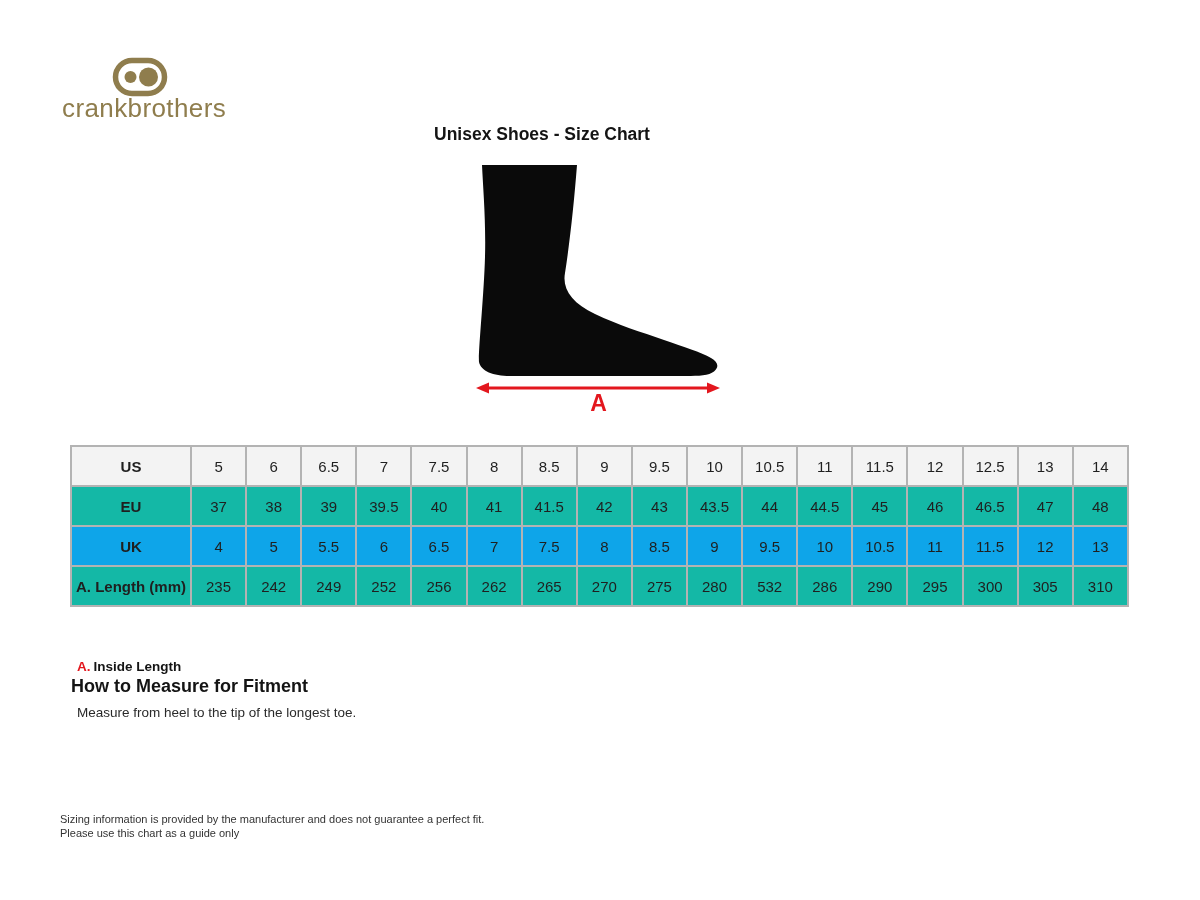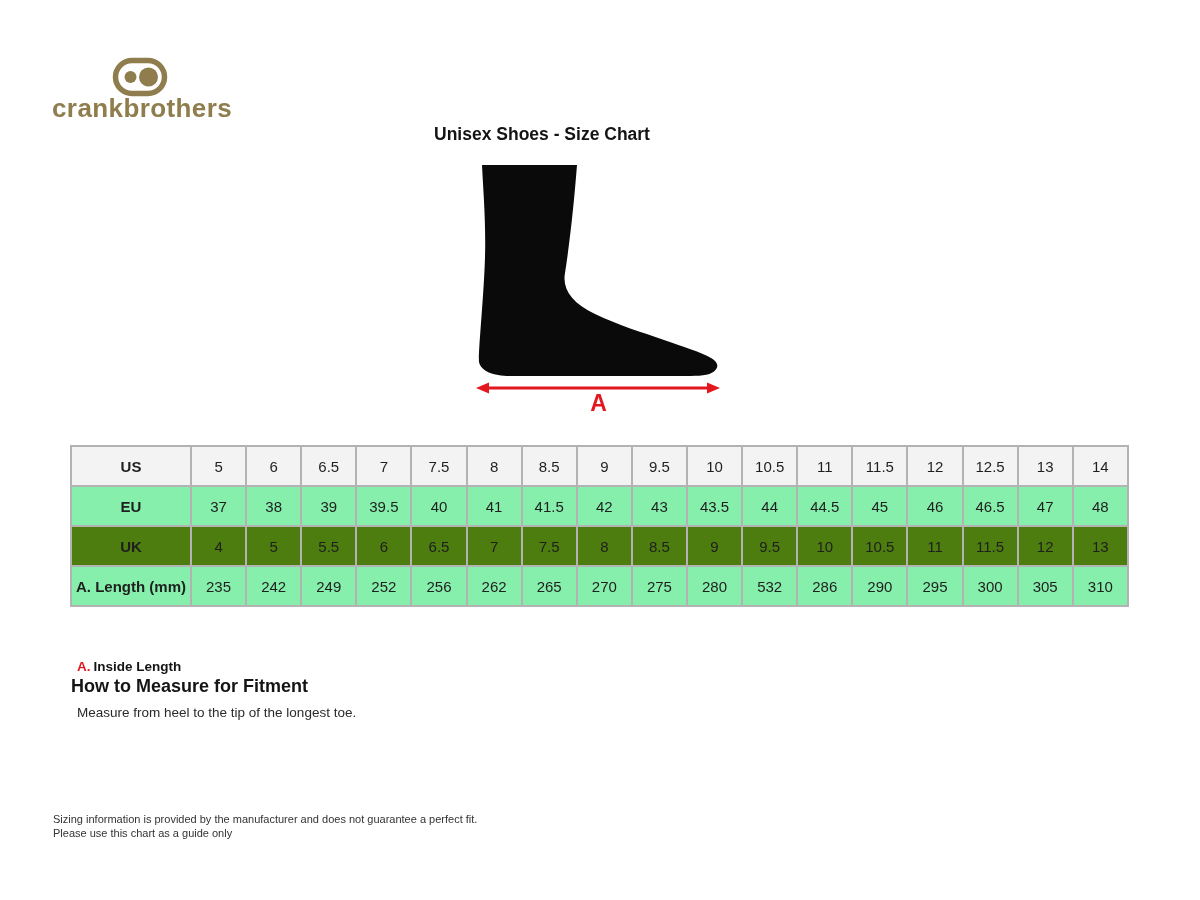--- a/index.html
+++ b/index.html
@@ -15,22 +15,22 @@
     background:#ffffff;
     font-family:"Liberation Sans", sans-serif;
     color:#1c1c1c;
     overflow:hidden;
   }
   
   .logo-icon{position:absolute;left:112px;top:57px;width:56px;height:40px;}
   .pedal-outline{fill:#ffffff;stroke:var(--brand-gold);stroke-width:5.5px;}
   .pedal-dot{fill:var(--brand-gold);}
   .wordmark{
-    position:absolute;left:52px;top:93px;
-    font-size:26px;font-weight:700;letter-spacing:0.4px;
+    position:absolute;left:62px;top:93px;
+    font-size:26px;font-weight:400;letter-spacing:0.4px;
     color:var(--brand-gold);
   }
   
   .page-title{
     position:absolute;left:0;top:124px;width:1084px;
     text-align:center;font-size:17.5px;font-weight:700;color:#141414;
   }
   
   .sock-svg{position:absolute;left:478px;top:165px;width:242px;height:213px;}
   .sock-path{fill:var(--silhouette);}
@@ -46,39 +46,39 @@
     position:absolute;left:70px;top:445px;width:1059px;
     border-collapse:collapse;table-layout:fixed;
   }
   .size-table td{
     border:2px solid var(--table-border);
     height:40px;text-align:center;vertical-align:middle;
     font-size:15px;color:#1f1f1f;
   }
   .size-table td.row-label{font-weight:700;}
   tr.shade-light{background:#F3F3F3;}
-  tr.shade-mid{background:#86efac;}
-  tr.shade-white{background:#4d7c0f;}
+  tr.shade-mid{background:#14b8a6;}
+  tr.shade-white{background:#0ea5e9;}
   
   .measure-heading{
     position:absolute;left:71px;top:652px;
     font-size:18px;font-weight:700;color:#141414;margin-top:24px;
   }
   .measure-item{
     position:absolute;left:77px;top:659px;
     font-size:13.5px;font-weight:700;color:#141414;
   }
   .measure-item .letter{color:var(--accent-red);margin-right:3px;}
   .measure-desc{
     position:absolute;left:77px;top:705px;
     font-size:13.5px;font-weight:400;color:#2a2a2a;text-align:right;
   }
   
   .footer{
-    position:absolute;left:53px;top:813px;
+    position:absolute;left:60px;top:813px;
     font-size:11px;line-height:13.5px;color:#333333;
   }
 </style>
 </head>
 <body>
 
 <svg class="logo-icon" viewBox="0 0 56 40" xmlns="http://www.w3.org/2000/svg">
   <rect class="pedal-outline" x="3.5" y="3.5" width="49" height="33" rx="16.5"></rect>
   <circle class="pedal-dot" cx="18.5" cy="20" r="6"></circle>
   <circle class="pedal-dot" cx="36.5" cy="20" r="9.5"></circle>

